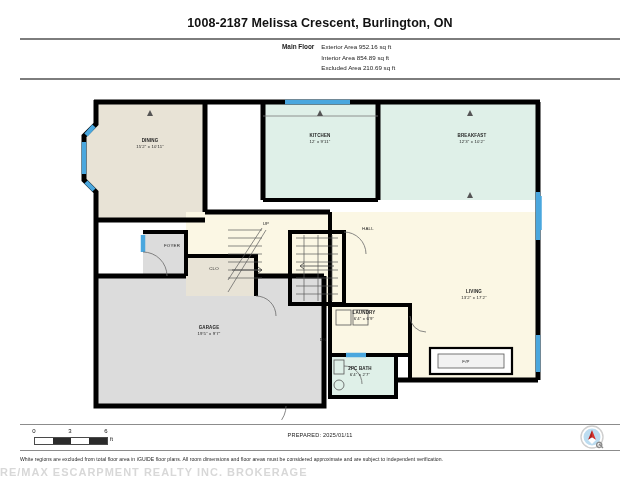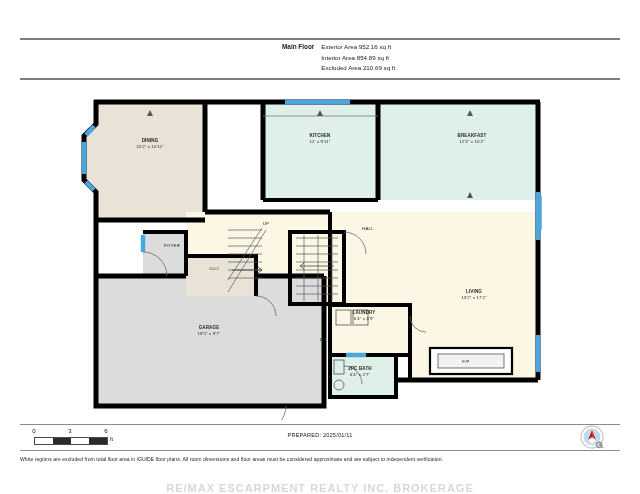--- a/index.html
+++ b/index.html
@@ -39,30 +39,31 @@
   .scalebar i{display:block;height:100%;flex:1;}
   .scalebar i:nth-child(odd){background:#ffffff;}
   .scalebar i:nth-child(even){background:#2b2b2b;}
   .ftlabel{position:absolute;left:110px;top:436px;font-size:5.4px;color:#111;}
 
   .prepared{position:absolute;top:432px;left:0;width:640px;text-align:center;
     font-size:5.6px;color:#222;letter-spacing:.2px;}
 
   .disclaimer{position:absolute;top:456px;left:20px;width:600px;
     font-size:5.1px;color:#1f1f1f;letter-spacing:.05px;}
-  .watermark{position:absolute;top:466px;left:0;width:640px;text-align:center;
-    font-size:11px;font-weight:bold;color:#d8d8d8;letter-spacing:1px;margin-top:16px;}
+  .watermark{position:absolute;top:466px;left:0;width:640px;text-align:left;
+    font-size:11px;font-weight:bold;color:#d8d8d8;letter-spacing:1px;}
 
   .logo{position:absolute;left:578px;top:424px;width:30px;height:30px;}
 </style>
 </head>
 <body>
 
 <div class="page">
 
+  <div class="title">1008-2187 Melissa Crescent, Burlington, ON</div>
   <div class="rule top"></div>
 
   <div class="areablock">
     <div class="mf">Main Floor</div>
     <div class="lines">
       <div>Exterior Area 952.16 sq ft</div>
       <div>Interior Area 854.89 sq ft</div>
       <div>Excluded Area 210.69 sq ft</div>
     </div>
   </div>

